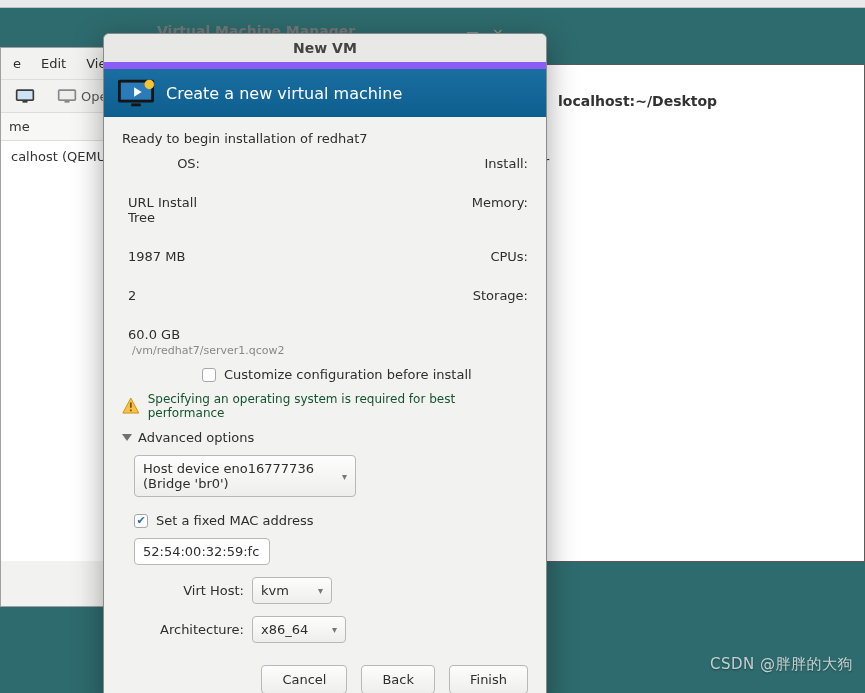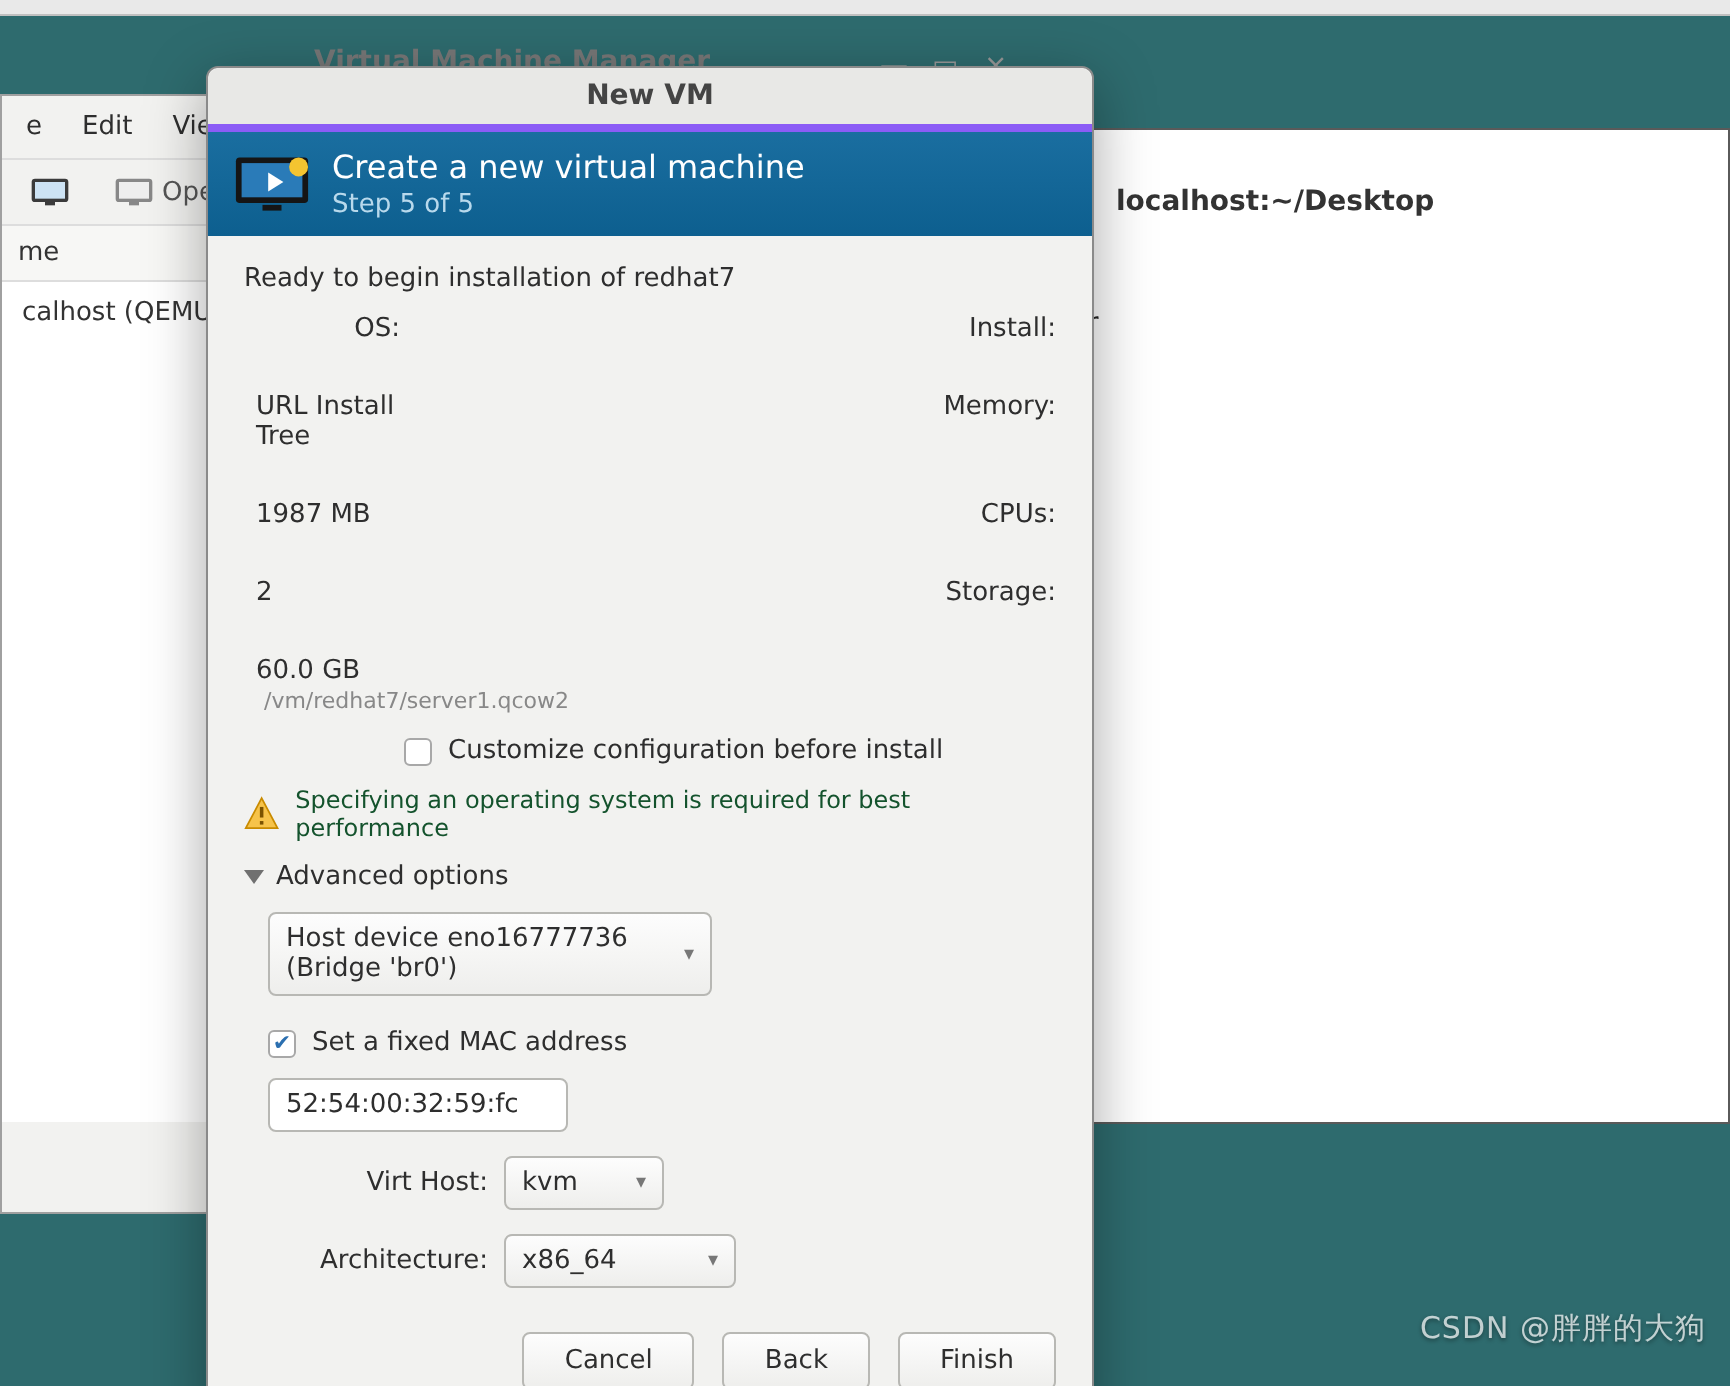--- a/index.html
+++ b/index.html
@@ -19,21 +19,21 @@
 .toolbtn svg { width: 20px; height: 16px; }
 .vmm-header-row { background: #f7f7f5; border-bottom: 1px solid #ddd; padding: 6px 8px; font-size: 13px; color: #333; }
 .vmm-body { background: #fff; height: 420px; }
 .vmm-host { padding: 8px 10px; font-size: 13px; background: #fff; color: #333; }
 
 .terminal-window { position: absolute; top: 64px; left: 517px; width: 348px; height: 498px; background: #fff; border: 1px solid #5a5a5a; }
 .terminal-title { position: absolute; top: 93px; left: 558px; font-size: 14px; font-weight: bold; color: #333; }
 .terminal-body { padding: 50px 8px 8px 8px; font-family: "DejaVu Sans Mono", monospace; font-size: 14px; color: #222; line-height: 1.35; white-space: pre; }
 
 .dialog { position: absolute; top: 33px; left: 103px; width: 444px; background: #f2f2f0; border: 1px solid #8a8a8a; border-radius: 6px; box-shadow: 0 8px 30px rgba(0,0,0,0.35); }
-.dialog-titlebar { background: #e8e8e6; border-bottom: 4px solid #8b5cf6; border-radius: 6px 6px 0 0; text-align: center; padding: 6px; font-size: 14px; font-weight: bold; color: #444; }
+.dialog-titlebar { background: #e8e8e6; border-bottom: 7px solid #8b5cf6; border-radius: 6px 6px 0 0; text-align: center; padding: 6px; font-size: 14px; font-weight: bold; color: #444; }
 .dialog-header { background: #0d5f8f; background: linear-gradient(#1a6ea0, #0d5f8f); color: #fff; display: flex; align-items: center; padding: 8px 12px; gap: 10px; }
 .dialog-header .hicon { width: 40px; height: 32px; display: flex; align-items: center; justify-content: center; }
 .dialog-header .hicon svg { width: 38px; height: 30px; }
 .dialog-header .htext .t1 { font-size: 16px; }
 .dialog-header .htext .t2 { font-size: 13px; color: #b8d9ec; margin-top: 2px; }
 
 .dialog-body { padding: 14px 18px 10px 18px; color: #2e2e2e; font-size: 13px; }
 .ready-line { margin-bottom: 10px; }
 .ready-line b { font-weight: normal; }
 
@@ -49,21 +49,21 @@
 .warn-row { display: flex; align-items: center; gap: 8px; margin: 8px 0 10px 0; font-size: 12px; color: #14532d; }
 .warn-icon { width: 18px; height: 18px; }
 
 .expander { display: flex; align-items: center; gap: 6px; cursor: pointer; margin-bottom: 10px; }
 .expander .tri { width: 0; height: 0; border-left: 5px solid transparent; border-right: 5px solid transparent; border-top: 7px solid #707070; }
 
 .combo, .entry, .btn { background: linear-gradient(#fdfdfd,#eeeeec); border: 1px solid #b8b8b4; border-radius: 4px; font-size: 13px; color: #2e2e2e; }
 .combo { display: inline-flex; align-items: center; justify-content: space-between; padding: 5px 8px; }
 .combo .caret { margin-left: 8px; color: #777; font-size: 10px; }
 .entry { background: #fff; padding: 5px 8px; display: inline-block; }
-.entry.mac { width: 150px; }
+.entry.mac { width: 136px; }
 
 .adv-body { padding-left: 12px; }
 .adv-row { display: grid; grid-template-columns: 110px auto; align-items: center; column-gap: 8px; margin-top: 12px; }
 .adv-row .k { text-align: right; }
 .net-combo { width: 222px; margin-bottom: 10px; }
 .mac-row { display: flex; align-items: center; gap: 8px; margin: 6px 0 10px 0; }
 
 .dialog-buttons { display: flex; justify-content: flex-end; gap: 14px; padding: 12px 18px 16px 18px; }
 .btn { padding: 6px 20px; cursor: pointer; }
 
@@ -124,21 +124,20 @@
       <svg viewBox="0 0 40 30">
           <rect x="1" y="1" width="38" height="24" rx="2" fill="#151515"></rect>
           <rect x="4" y="4" width="32" height="18" fill="#2a7bb8"></rect>
           <polygon points="18,9 18,19 26,14" fill="#fff"></polygon>
           <circle cx="34" cy="6" r="5" fill="#f4c430"></circle>
           <rect x="15" y="26" width="10" height="3" fill="#151515"></rect>
         </svg>
     </div>
     <div class="htext">
       <div class="t1">Create a new virtual machine</div>
-      <div class="t2">Step 5 of 5</div>
     </div>
   </div>
 
   <div class="dialog-body">
     <div class="ready-line">
       <span>Ready to begin installation of </span><b>redhat7</b>
     </div>
 
     <div class="summary-grid">
       <div class="k">OS:</div>
@@ -195,21 +194,21 @@
           <div class="combo" style="width:80px">
             <span>kvm</span>
             <span class="caret">▾</span>
           </div>
         </div>
       </div>
 
       <div class="adv-row">
         <div class="k">Architecture:</div>
         <div>
-          <div class="combo" style="width:116px">
+          <div class="combo" style="width:94px">
             <span>x86_64</span>
             <span class="caret">▾</span>
           </div>
         </div>
       </div>
     </div>
   </div>
 
   <div class="dialog-buttons">
     <div class="btn">Cancel</div>

